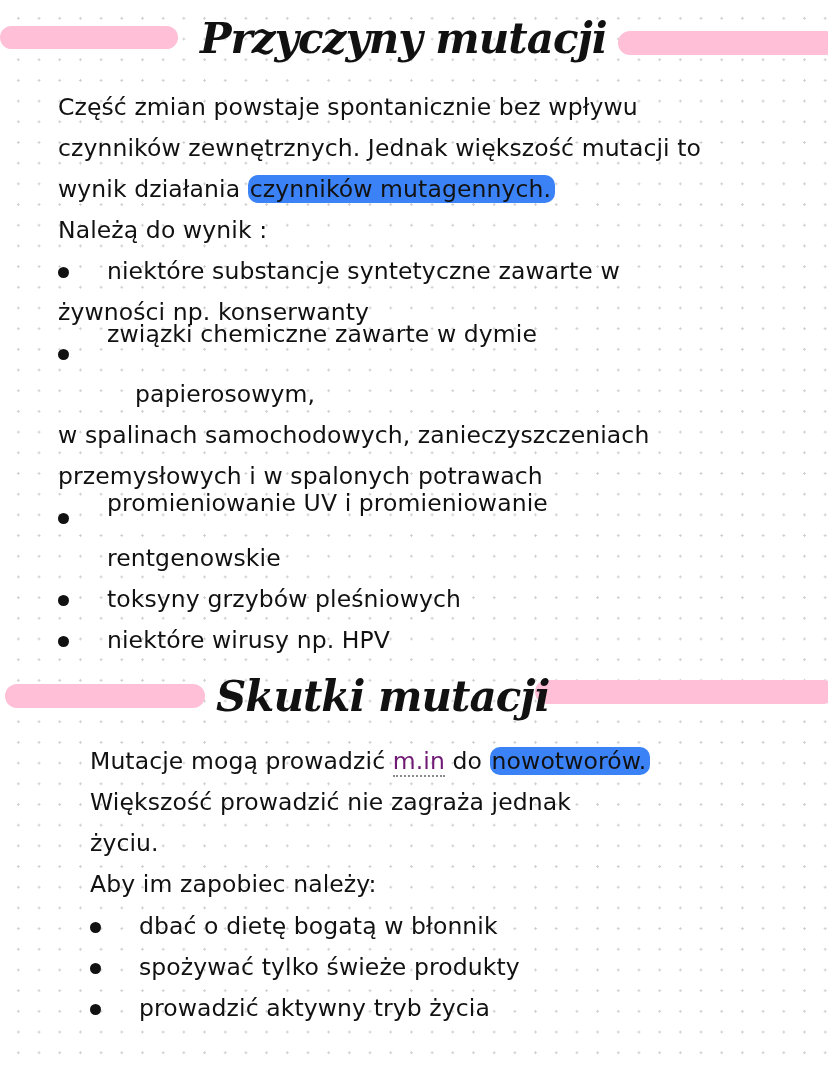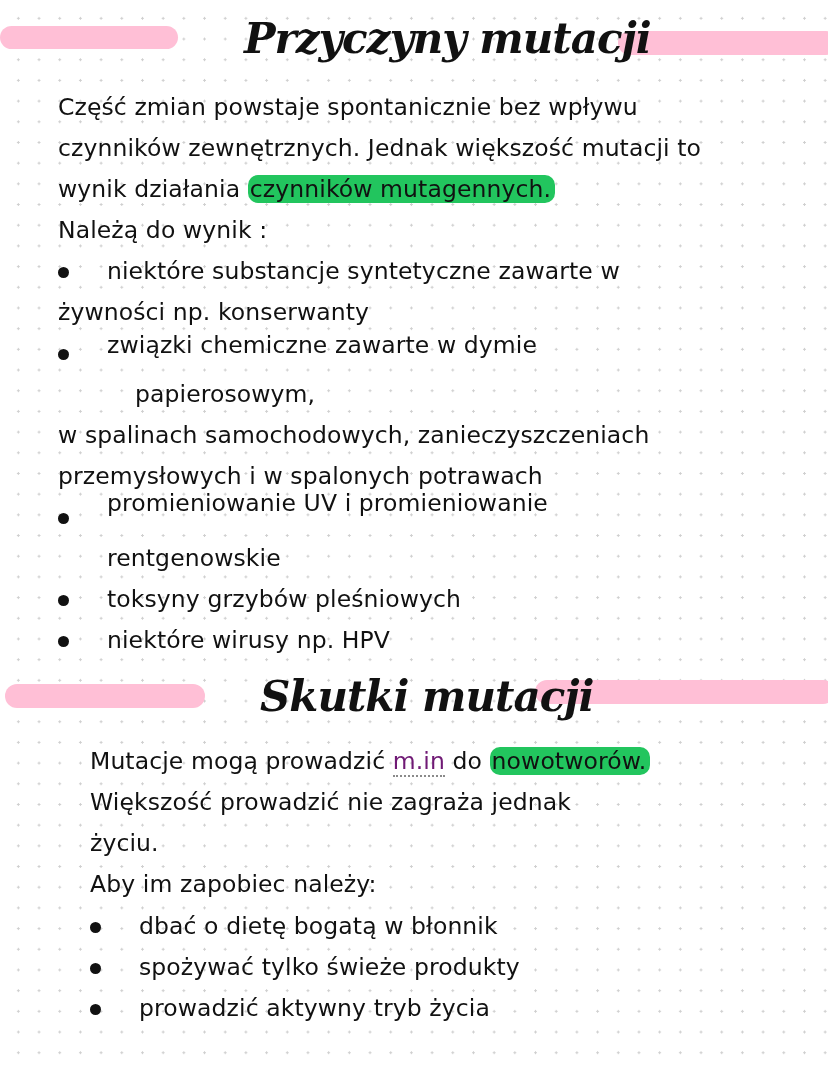--- a/index.html
+++ b/index.html
@@ -8,27 +8,27 @@
       background-color: #ffffff;
       background-image: radial-gradient(circle, #cfcfcf 1px, transparent 1.3px);
       background-size: 20.7px 20.7px;
       background-position: 8px 8px;
       font-family: "DejaVu Sans", sans-serif;
       color: #111111;
     }
     .bar { position: absolute; background: #ffbfd6; border-radius: 12px; }
     .heading {
       position: absolute; font-family: "DejaVu Serif", serif; font-style: italic; font-weight: bold;
-      font-size: 42px; letter-spacing: -1px; color: #111; white-space: nowrap; line-height: 1; margin-left: 44px;
+      font-size: 42px; letter-spacing: -1px; color: #111; white-space: nowrap; line-height: 1;
     }
     .line {
       position: absolute; font-size: 23.5px; line-height: 30px; white-space: nowrap;
       letter-spacing: 0.1px;
     }
-    .hl { background: #22c55e; border-radius: 10px; padding: 0 4px 0 2px; }
+    .hl { background: #3b82f6; border-radius: 10px; padding: 0 4px 0 2px; }
     .bullet { position: absolute; width: 11px; height: 11px; border-radius: 50%; background: #111; }
     .spell { color: #701a75; border-bottom: 2px dotted #8a8a8a; }
   </style>
 </head>
 <body>
 
 <div class="bar" style="left:0;top:26px;width:178px;height:23px;"></div>
 <div class="bar" style="left:618px;top:31px;width:220px;height:24px;"></div>
 <div class="heading" style="left:200px;top:18px;">Przyczyny mutacji</div>
 
@@ -37,21 +37,21 @@
 <div class="line" style="left:58px;top:174px;">
   <span>wynik działania </span><span class="hl">czynników mutagennych.</span>
 </div>
 <div class="line" style="left:58px;top:215px;">Należą do wynik :</div>
 
 <span class="bullet" style="left:58px;top:267px;"></span>
 <div class="line" style="left:107px;top:256px;">niektóre substancje syntetyczne zawarte w</div>
 <div class="line" style="left:58px;top:297px;">żywności np. konserwanty</div>
 
 <span class="bullet" style="left:58px;top:349px;"></span>
-<div class="line" style="left:107px;top:330px;">związki chemiczne zawarte w dymie</div>
+<div class="line" style="left:107px;top:319px;">związki chemiczne zawarte w dymie</div>
 <div class="line" style="left:107px;top:379px;margin-left:28px;">papierosowym,</div>
 <div class="line" style="left:58px;top:420px;">w spalinach samochodowych, zanieczyszczeniach</div>
 <div class="line" style="left:58px;top:461px;">przemysłowych i w spalonych potrawach</div>
 
 <span class="bullet" style="left:58px;top:513px;"></span>
 <div class="line" style="left:107px;top:488px;">promieniowanie UV i promieniowanie</div>
 <div class="line" style="left:107px;top:543px;text-align:center;">rentgenowskie</div>
 
 <span class="bullet" style="left:58px;top:595px;"></span>
 <div class="line" style="left:107px;top:584px;">toksyny grzybów pleśniowych</div>

